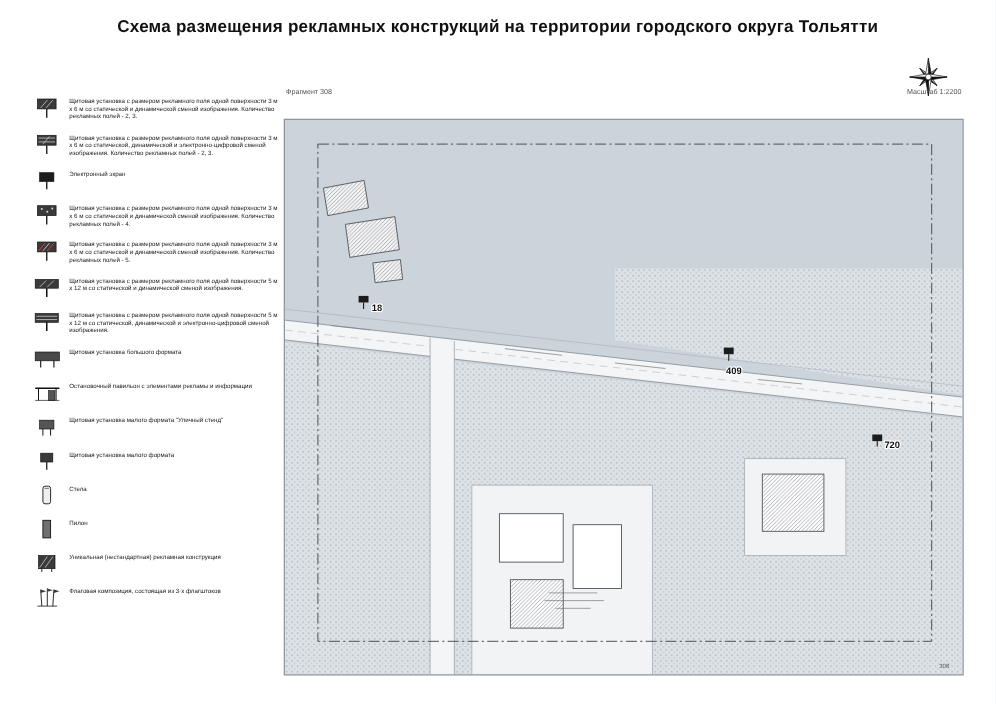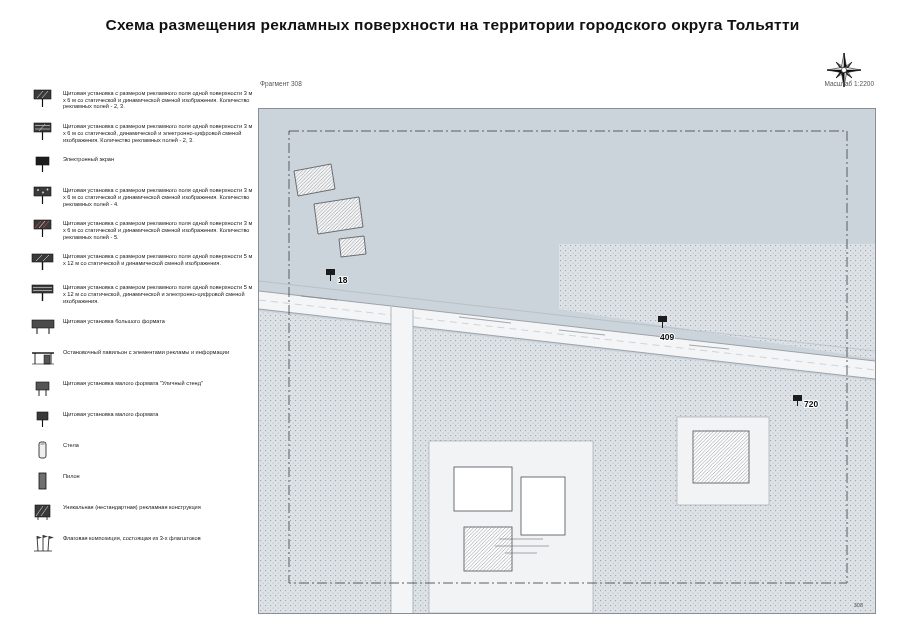--- a/index.html
+++ b/index.html
@@ -27,21 +27,21 @@
     font-size:6.5px;color:#555;padding:0 2px;height:18px;}
   .map-box{position:relative;margin-top:10px;width:618px;height:506px;
     border:1px solid #8a8f96;box-sizing:border-box;background:#ccd4db;}
   .map-box svg{display:block;}
 </style>
 </head>
 <body>
 
 <div id="page">
 
-  <div class="page-title">Схема размещения рекламных поверхности на территории городского округа Тольятти</div>
+  <div class="page-title">Схема размещения рекламных конструкций на территории городского округа Тольятти</div>
 
   <div class="compass">
     <svg width="40" height="40" viewBox="-20 -20 40 40">
       <g stroke="#111" stroke-width="0.6">
         <g transform="rotate(45)">
           <path d="M0,-11 L2.2,0 L0,0 Z" fill="#111"></path>
             <path d="M0,-11 L-2.2,0 L0,0 Z" fill="#fff"></path>
           <path d="M0,11 L2.2,0 L0,0 Z" fill="#fff"></path>
             <path d="M0,11 L-2.2,0 L0,0 Z" fill="#111"></path>
           <path d="M-11,0 L0,2.2 L0,0 Z" fill="#111"></path>

